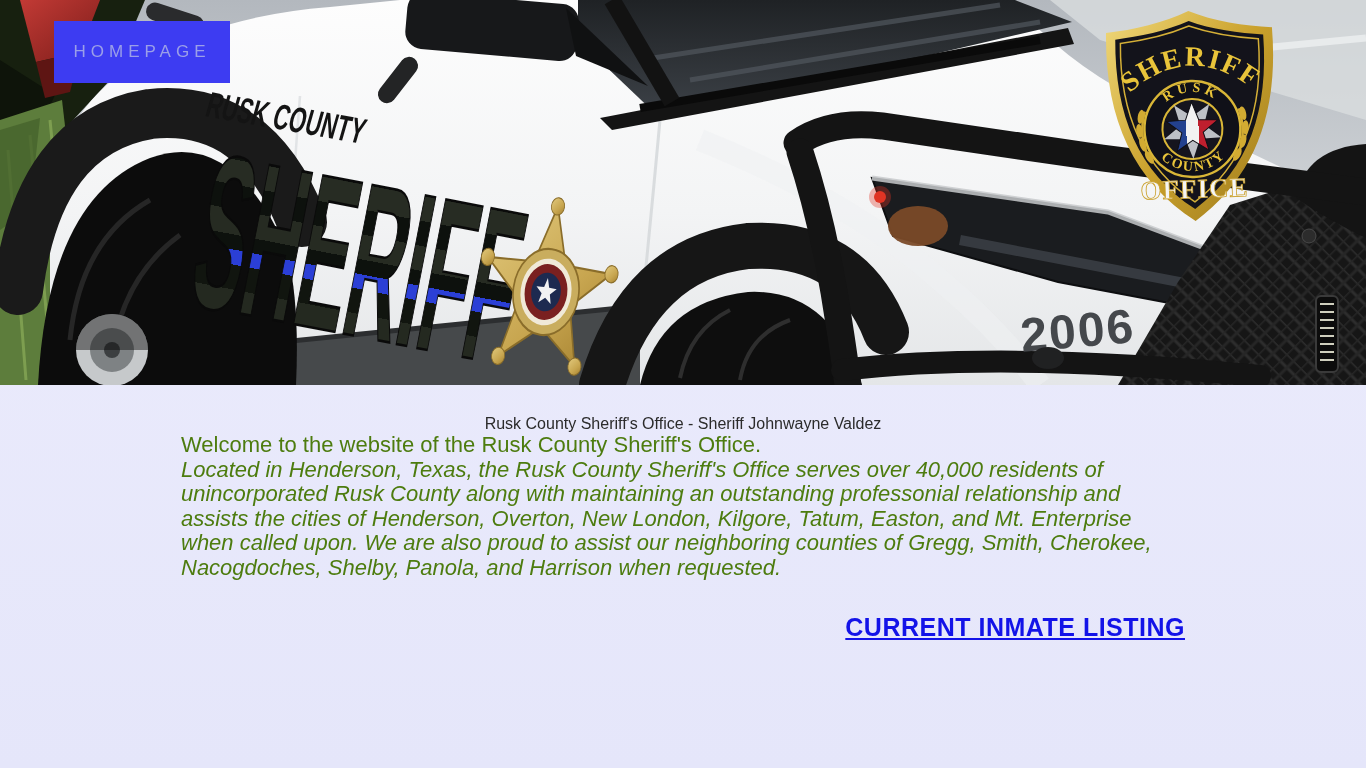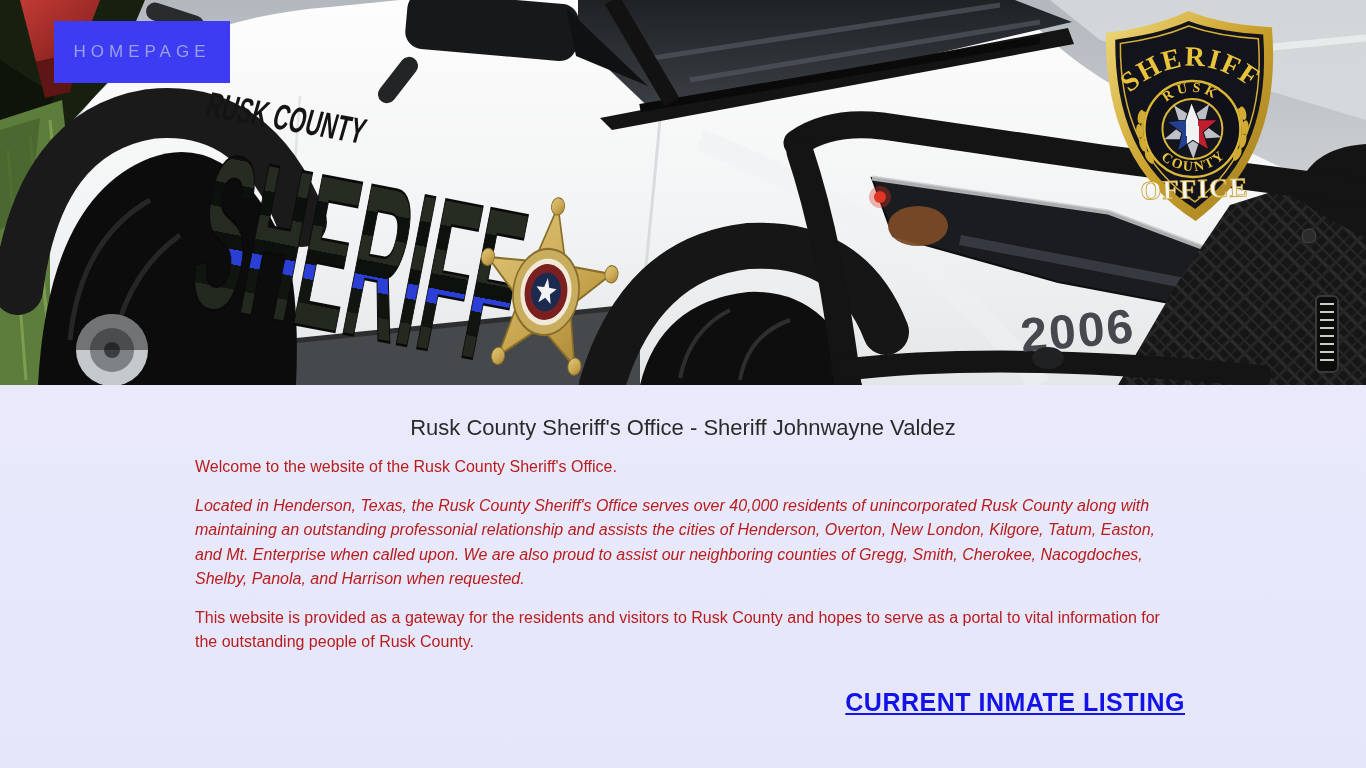--- a/index.html
+++ b/index.html
@@ -18,24 +18,24 @@
     position:absolute;left:54px;top:21px;width:176px;height:62px;
     background:#3d3cf2;border:none;cursor:pointer;
     color:#9b9fe8;font-family:"Liberation Sans",sans-serif;
     font-size:17px;letter-spacing:5px;font-weight:400;
     display:flex;align-items:center;justify-content:center;
   }
   
   .content{width:1004px;margin:0 auto;color:#2d2d2d;}
   .page-title{
     margin:30px 0 0 0;text-align:center;
-    font-size:22px;font-weight:400;color:#2b2b2b;
+    font-size:16px;font-weight:400;color:#2b2b2b;
   }
   .content p{
-    font-size:16px;line-height:24.5px;margin:14px;color:#b91c1c;
+    font-size:22px;line-height:24.5px;margin:0;color:#4d7c0f;
   }
   .p1{margin-top:30px;}
   .p2{margin-top:25px;font-style:italic;}
   .p3{margin-top:21px;}
   .link-row{text-align:right;margin-top:33px;}
   .inmate-link{
     color:#1313e8;font-size:25px;font-weight:bold;
     text-decoration:underline;letter-spacing:0.5px;
   }
 </style>
@@ -271,18 +271,17 @@
   <button class="homepage-btn">HOMEPAGE</button>
 </div>
 
 <div class="content">
   <h1 class="page-title">Rusk County Sheriff's Office - Sheriff Johnwayne Valdez</h1>
 
   <p class="p1">Welcome to the website of the Rusk County Sheriff's Office.</p>
 
   <p class="p2">Located in Henderson, Texas, the Rusk County Sheriff's Office serves over 40,000 residents of unincorporated Rusk County along with maintaining an outstanding professonial relationship and assists the cities of Henderson, Overton, New London, Kilgore, Tatum, Easton, and Mt. Enterprise when called upon. We are also proud to assist our neighboring counties of Gregg, Smith, Cherokee, Nacogdoches, Shelby, Panola, and Harrison when requested.</p>
 
-  <p class="p3">This website is provided as a gateway for the residents and visitors to Rusk County and hopes to serve as a portal to vital information for the outstanding people of Rusk County.</p>
 
   <div class="link-row">
     <a href="#" class="inmate-link">CURRENT INMATE LISTING</a>
   </div>
 </div>
 
 </body></html>

